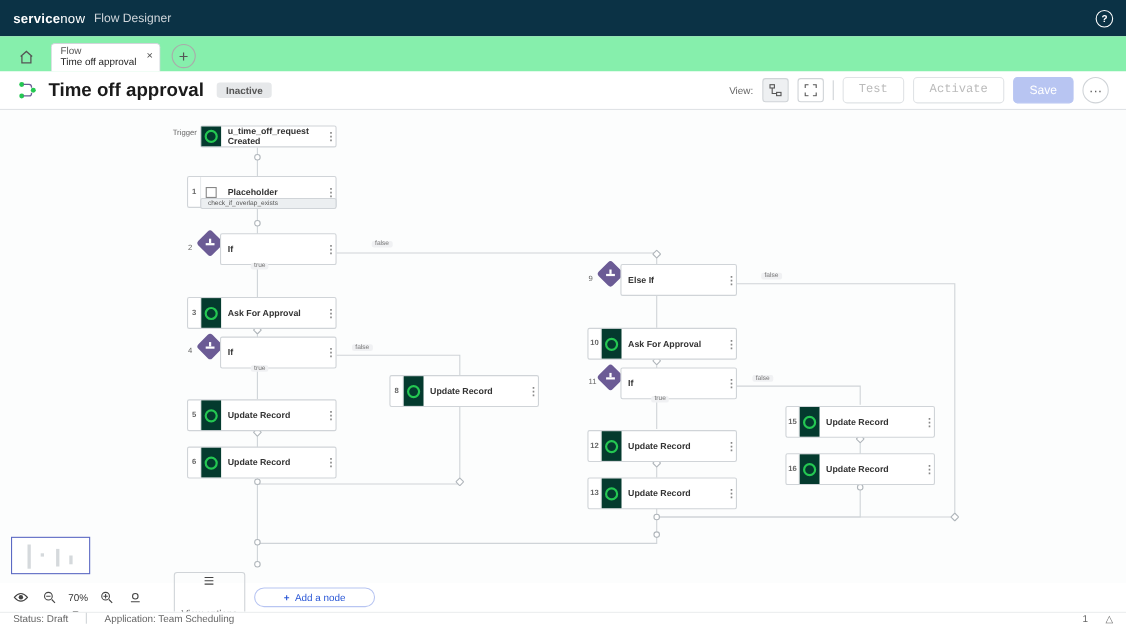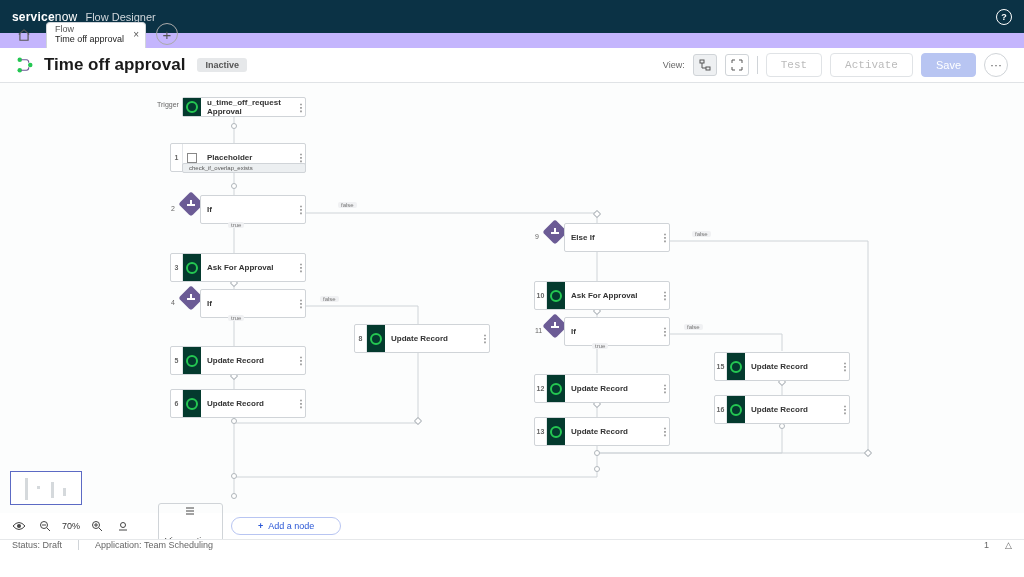--- a/index.html
+++ b/index.html
@@ -7,21 +7,21 @@
 
   
   .topbar { height: 33px; background: #0b3245; display: flex; align-items: center; padding: 0 12px; color: #fff; }
   .sn-logo { font-weight: 700; font-size: 12px; letter-spacing: 0.2px; }
   .sn-logo .now { font-weight: 400; }
   .app-name { font-size: 11px; color: #d0d6db; margin-left: 8px; font-weight: 400; }
   .topbar-spacer { flex: 1; }
   .help-btn { width: 16px; height: 16px; border: 1px solid #fff; border-radius: 50%; display: flex; align-items: center; justify-content: center; font-size: 9px; font-weight: 700; cursor: pointer; }
 
   
-  .tabrow { height: 15px; background: #c4b5fd; display: flex; align-items: flex-end; padding: 0 8px; }
+  .tabrow { height: 32px; background: #86efac; display: flex; align-items: flex-end; padding: 0 8px; }
   .home-tab { width: 32px; height: 26px; display: flex; align-items: center; justify-content: center; cursor: pointer; }
   .home-tab svg { width: 14px; height: 14px; }
   .flow-tab { height: 26px; min-width: 100px; background: #fff; border: 1px solid #d1d5da; border-bottom: none; border-radius: 4px 4px 0 0; margin-left: 6px; padding: 2px 6px 0 8px; font-size: 9px; display: flex; align-items: flex-start; position: relative; }
   .flow-tab .tab-lines { display: flex; flex-direction: column; line-height: 1.1; }
   .flow-tab .tab-type { color: #555; }
   .flow-tab .tab-name { color: #222; font-weight: 500; }
   .flow-tab .close-x { position: absolute; right: 6px; top: 6px; font-size: 10px; color: #555; cursor: pointer; }
   .add-tab { width: 22px; height: 22px; border: 1px solid #aaa; border-radius: 50%; display: flex; align-items: center; justify-content: center; margin-left: 10px; margin-bottom: 3px; cursor: pointer; color: #555; font-size: 15px; }
 
   
@@ -224,21 +224,21 @@
     <div class="dot" style="left:779px; top:340px;"></div>
     <div class="dot sq" style="left:865px; top:367px;"></div>
 
     <span style="position:absolute; left:157px; top:18px; font-size:7px; color:#666;">Trigger</span>
     <div class="node h20" style="left:182px; top:14px; width:124px;">
       <div class="badge">
           <div class="green-ring"></div>
         </div>
       <div class="label">
         <span>u_time_off_request</span>
-        <span>Approval</span>
+        <span>Created</span>
       </div>
       <div class="dots">⋮</div>
     </div>
 
     <div class="node h18" style="left:170px; top:60px; width:136px;">
       <div class="idx">1</div>
       <div class="badge ph">
           <div class="ph-square"></div>
         </div>
       <div class="label">

